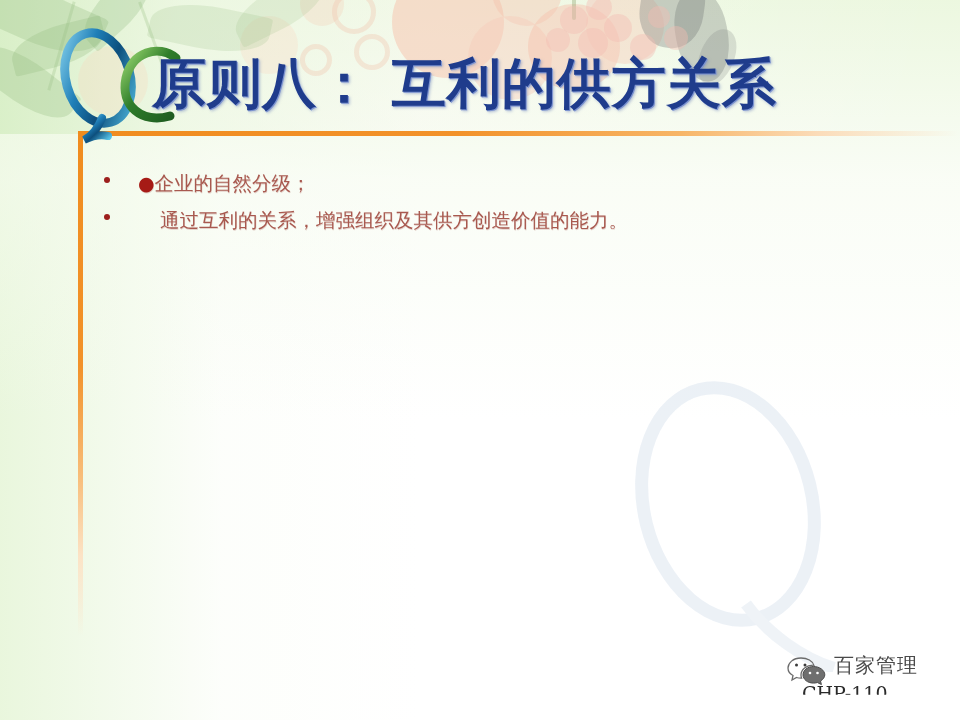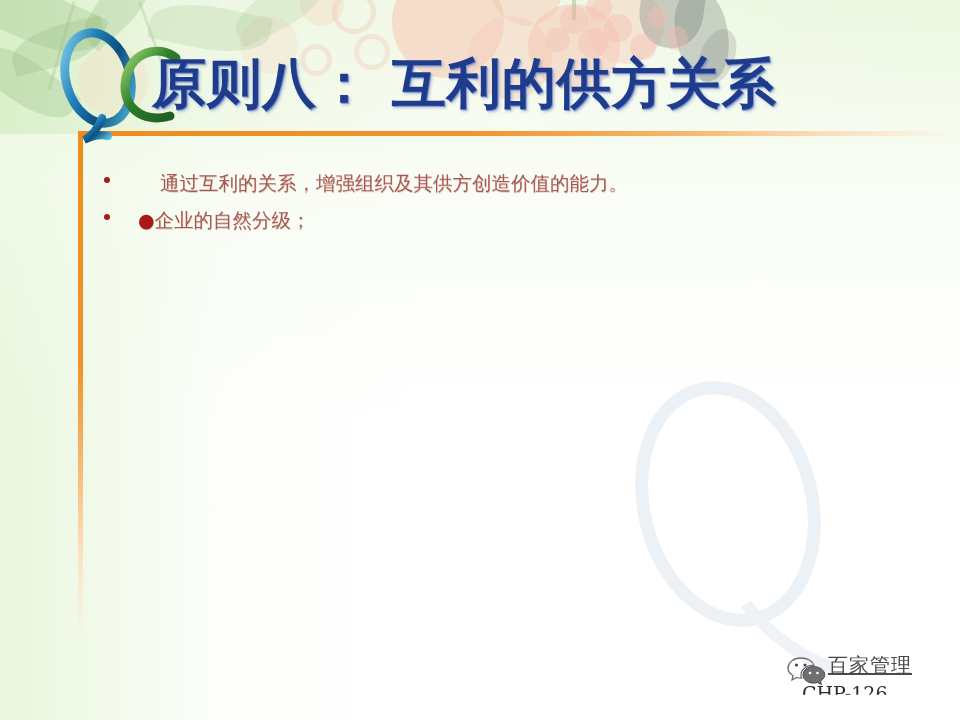--- a/index.html
+++ b/index.html
@@ -112,23 +112,23 @@
   .para{
     font-family:"DejaVu Serif","Liberation Serif",serif;
     font-size:19.5px;line-height:31.5px;color:#a8594f;
     text-align:justify;text-justify:inter-character;
   }
 
   
   .footer{position:absolute;left:786px;top:652px;width:170px;height:58px;}
   .wechat-icon{position:absolute;left:0px;top:2px;width:42px;height:32px;}
   .footer-brand{
-    position:absolute;left:42px;top:0px;
+    position:absolute;left:48px;top:0px;
     font-family:"DejaVu Sans","Liberation Sans",sans-serif;
-    font-size:20px;color:#4a4a4a;letter-spacing:1px;white-space:nowrap;text-decoration:underline;
+    font-size:20px;color:#4a4a4a;letter-spacing:1px;white-space:nowrap;
   }
   .page-num{
     position:absolute;left:16px;top:30px;
     font-family:"DejaVu Serif","Liberation Serif",serif;
     font-size:19px;color:#2a2a2a;white-space:nowrap;
     clip-path:inset(0 0 42% 0);
   }
 </style>
 </head>
 <body>
@@ -198,40 +198,40 @@
   </svg>
 
   <div class="title">原则八： 互利的供方关系</div>
 
   <div class="body">
 
     <div class="bullet-row">
       <span class="dot">
           <i></i>
         </span>
-      <span class="btext"><span class="ind"></span><span>通过互利的关系，增强组织及其供方创造价值的能力。</span></span>
+      <span class="btext"><span class="reddot">●</span><span>企业的自然分级；</span></span>
     </div>
 
     <div class="bullet-row">
       <span class="dot">
           <i></i>
         </span>
-      <span class="btext"><span class="reddot">●</span><span>企业的自然分级；</span></span>
+      <span class="btext"><span class="ind"></span><span>通过互利的关系，增强组织及其供方创造价值的能力。</span></span>
     </div>
 
 
 
   </div>
 
   <div class="footer">
     <svg class="wechat-icon" viewBox="0 0 42 32">
       <path d="M15 4 C7 4 2 9 2 14 C2 17 4 20 7 21.5 L6 26 L10.5 23.5 C12 24 13.5 24.2 15 24.2 C15.2 24.2 15.4 24.2 15.6 24.2 C15.2 23.2 15 22.1 15 21 C15 15.5 20.5 11.2 27 11.2 C27.3 11.2 27.6 11.2 27.9 11.3 C26.7 7 21.4 4 15 4 Z" fill="none" stroke="#6b6b6b" stroke-width="1.3"></path>
       <circle cx="10.5" cy="11" r="1.5" fill="#3b3b3b"></circle>
       <circle cx="19" cy="11" r="1.5" fill="#3b3b3b"></circle>
       <path d="M27.5 12.5 C21.5 12.5 17 16.3 17 20.8 C17 25.3 21.5 29.1 27.5 29.1 C28.9 29.1 30.2 28.9 31.4 28.5 L35.4 30.6 L34.5 27 C37 25.5 38.8 23.3 38.8 20.8 C38.8 16.3 33.5 12.5 27.5 12.5 Z" fill="#6f6f6f" stroke="#4a4a4a" stroke-width="1"></path>
       <circle cx="24" cy="19" r="1.3" fill="#ffffff"></circle>
       <circle cx="31.5" cy="19" r="1.3" fill="#ffffff"></circle>
     </svg>
     <div class="footer-brand">百家管理</div>
-    <div class="page-num">CHP-126</div>
+    <div class="page-num">CHP-110</div>
   </div>
 
 </div>
 
 </body></html>

